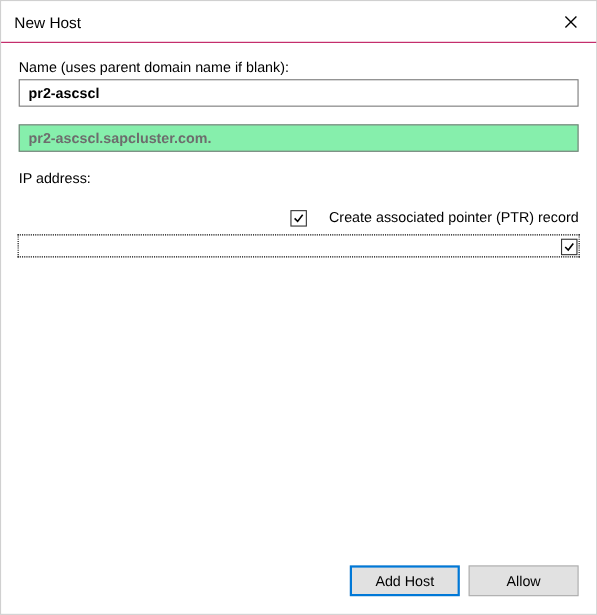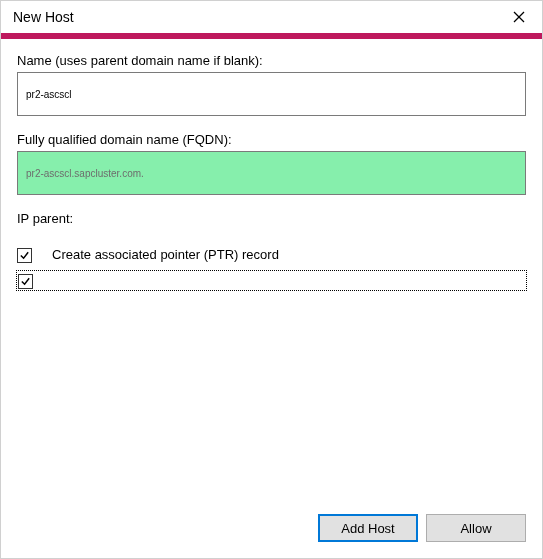--- a/index.html
+++ b/index.html
@@ -22,21 +22,21 @@
       border: 1px solid #d0d0d0;
       display: flex;
       flex-direction: column;
     }
     .titlebar {
       height: 38px;
       display: flex;
       align-items: center;
       justify-content: space-between;
       padding: 0 0 0 12px;
-      border-bottom: 6px solid #be185d;
+      border-bottom: 1px solid #be185d;
     }
     .titlebar-title {
       font-size: 14px;
       color: #000;
     }
     .close-btn {
       width: 46px;
       height: 36px;
       display: flex;
       align-items: center;
@@ -58,37 +58,39 @@
       margin-bottom: 16px;
     }
     .field-label {
       display: block;
       font-size: 13px;
       color: #000;
       margin-bottom: 4px;
     }
     .text-input {
       width: 100%;
-      height: 44px;
+      height: 25px;
       border: 1px solid #7a7a7a;
       padding: 4px 8px;
       font-family: inherit;
-      font-size: 10px;
+      font-size: 13px;
       color: #000;
       background: #ffffff;
+      font-weight: bold;
     }
     .text-input.readonly {
       background: #86efac;
       color: #6d6d6d;
     }
     .checkbox-row {
       display: flex;
       align-items: flex-start;
       margin-bottom: 6px;
       gap: 20px;
+      justify-content: flex-end;
     }
     .checkbox-row.focused {
       border: 1px dotted #000;
       padding: 1px;
       margin-left: -1px;
       margin-right: -1px;
     }
     .checkbox {
       width: 15px;
       height: 15px;
@@ -148,26 +150,25 @@
   </div>
 
   <div class="content">
 
     <div class="field-group">
       <label class="field-label">Name (uses parent domain name if blank):</label>
       <input type="text" class="text-input" value="pr2-ascscl" style="">
     </div>
 
     <div class="field-group">
-      <label class="field-label">Fully qualified domain name (FQDN):</label>
       <input type="text" class="text-input readonly" readonly="" value="pr2-ascscl.sapcluster.com." style="">
     </div>
 
     <div class="field-group">
-      <label class="field-label">IP parent:</label>
+      <label class="field-label">IP address:</label>
     </div>
 
     <div class="checkbox-row">
       <div class="checkbox">
         <svg viewBox="0 0 12 12">
           <polyline points="2,6 5,9 10,2.5" fill="none" stroke="#000" stroke-width="1.6"></polyline>
         </svg>
       </div>
       <span class="checkbox-label">Create associated pointer (PTR) record</span>
     </div>

